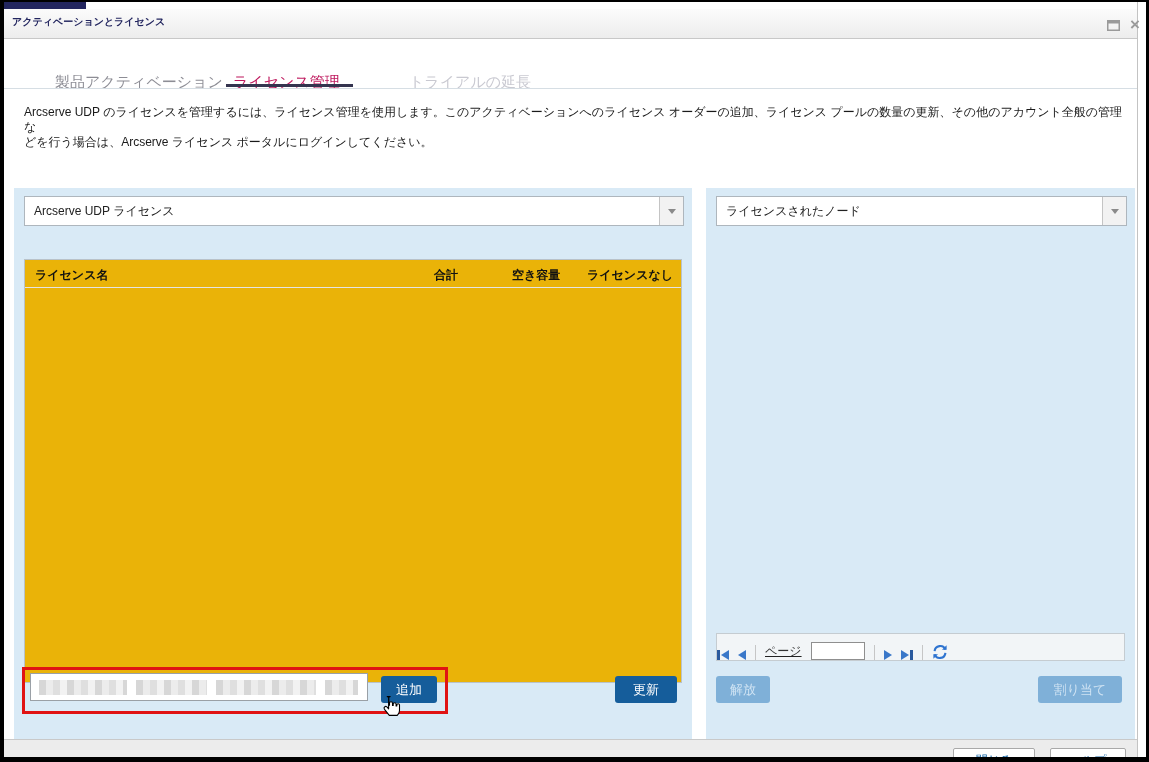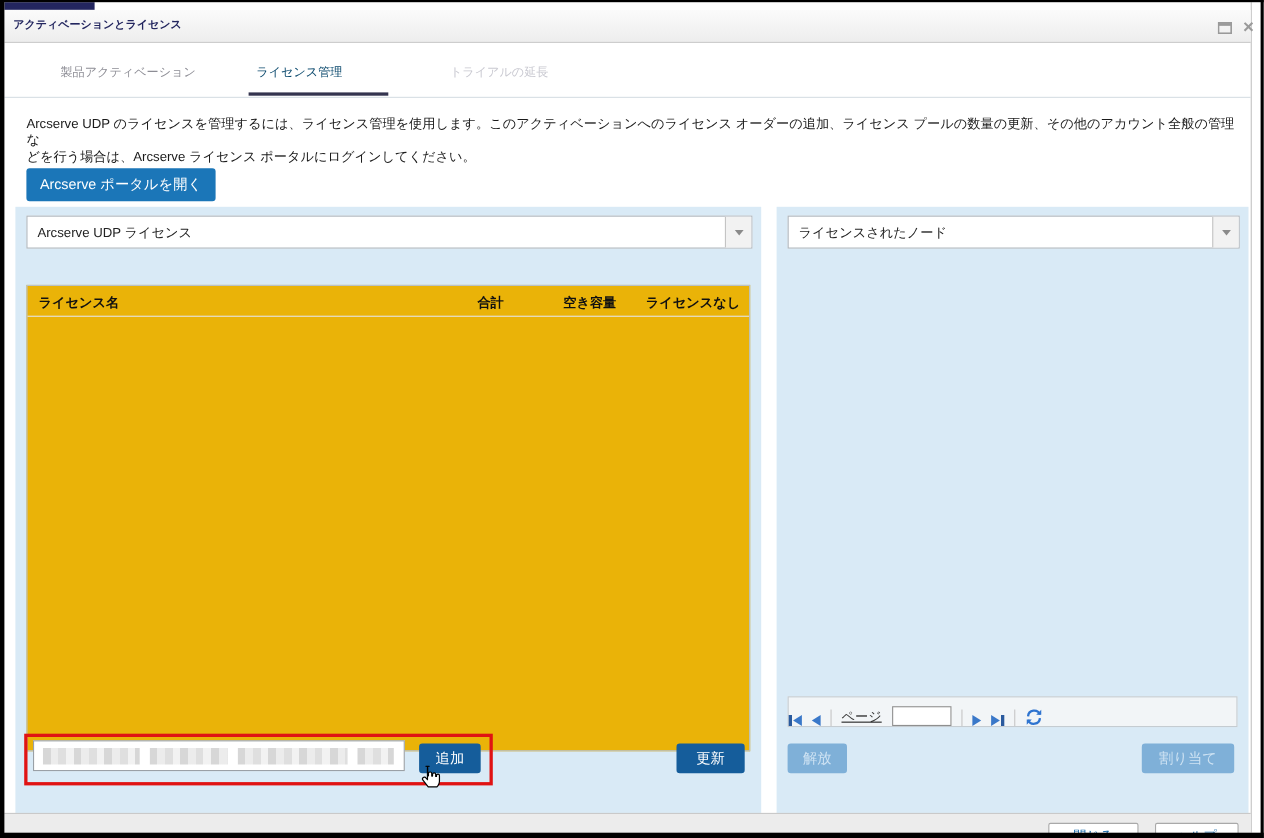--- a/index.html
+++ b/index.html
@@ -17,23 +17,23 @@
   
   .titlebar{position:absolute;left:4px;top:9px;width:1133px;height:29px;
             background:linear-gradient(#fbfbfb,#ededed);border-bottom:1px solid #c8c8c8;}
   .titlebar .title{position:absolute;left:8px;top:6px;font-size:10px;font-weight:bold;color:#23265f;}
   .winbtn{position:absolute;top:8px;width:18px;height:16px;display:flex;align-items:center;justify-content:center;cursor:default;}
   .winbtn.restore{left:1100px;}
   .winbtn.close{left:1122px;font-size:17px;font-weight:bold;color:#9a9a9a;line-height:14px;}
 
   
   .tabs-line{position:absolute;left:4px;top:88px;width:1133px;height:1px;background:#d6dee4;}
-  .tab{position:absolute;top:58px;font-size:11px;white-space:nowrap;}
+  .tab{position:absolute;top:73px;font-size:15px;white-space:nowrap;}
   .tab.t0{left:55px;color:#8d8d95;}
-  .tab.t1{left:233px;color:#0c4a6e;}
+  .tab.t1{left:233px;color:#be185d;}
   .tab.t2{left:365px;color:#c9c9d1;margin-left:44px;}
   .tab-underline{position:absolute;left:226px;top:84px;width:127px;height:3px;background:#34344f;}
 
   .intro{position:absolute;left:24px;top:105px;width:1105px;font-size:12px;color:#1a1a1a;line-height:15px;}
 
   .btn{display:flex;align-items:center;justify-content:center;border-radius:3px;font-size:13px;
        color:#fff;white-space:nowrap;cursor:pointer;}
   .btn.portal{position:absolute;left:24px;top:153px;width:172px;height:30px;background:#1b76b8;}
   .btn.dark{background:#155d9b;}
   .btn.disabled{background:#7fb0d8;color:#cfe3f3;cursor:default;}
@@ -111,21 +111,20 @@
   <div class="tab t1">ライセンス管理</div>
   <div class="tab t2">トライアルの延長</div>
   <div class="tab-underline"></div>
   <div class="tabs-line"></div>
 
   <div class="intro">
     <div>Arcserve UDP のライセンスを管理するには、ライセンス管理を使用します。このアクティベーションへのライセンス オーダーの追加、ライセンス プールの数量の更新、その他のアカウント全般の管理な</div>
     <div>どを行う場合は、Arcserve ライセンス ポータルにログインしてください。</div>
   </div>
 
-  <div class="btn portal">Arcserve ポータルを開く</div>
 
   <div class="panel left">
     <div class="dropdown" style="left:10px;width:658px;">
       <div class="val">Arcserve UDP ライセンス</div>
       <div class="dd-btn">
         <div class="dd-arrow"></div>
       </div>
     </div>
 
     <div class="grid" style="left:10px;top:44px;width:656px;height:422px;">

